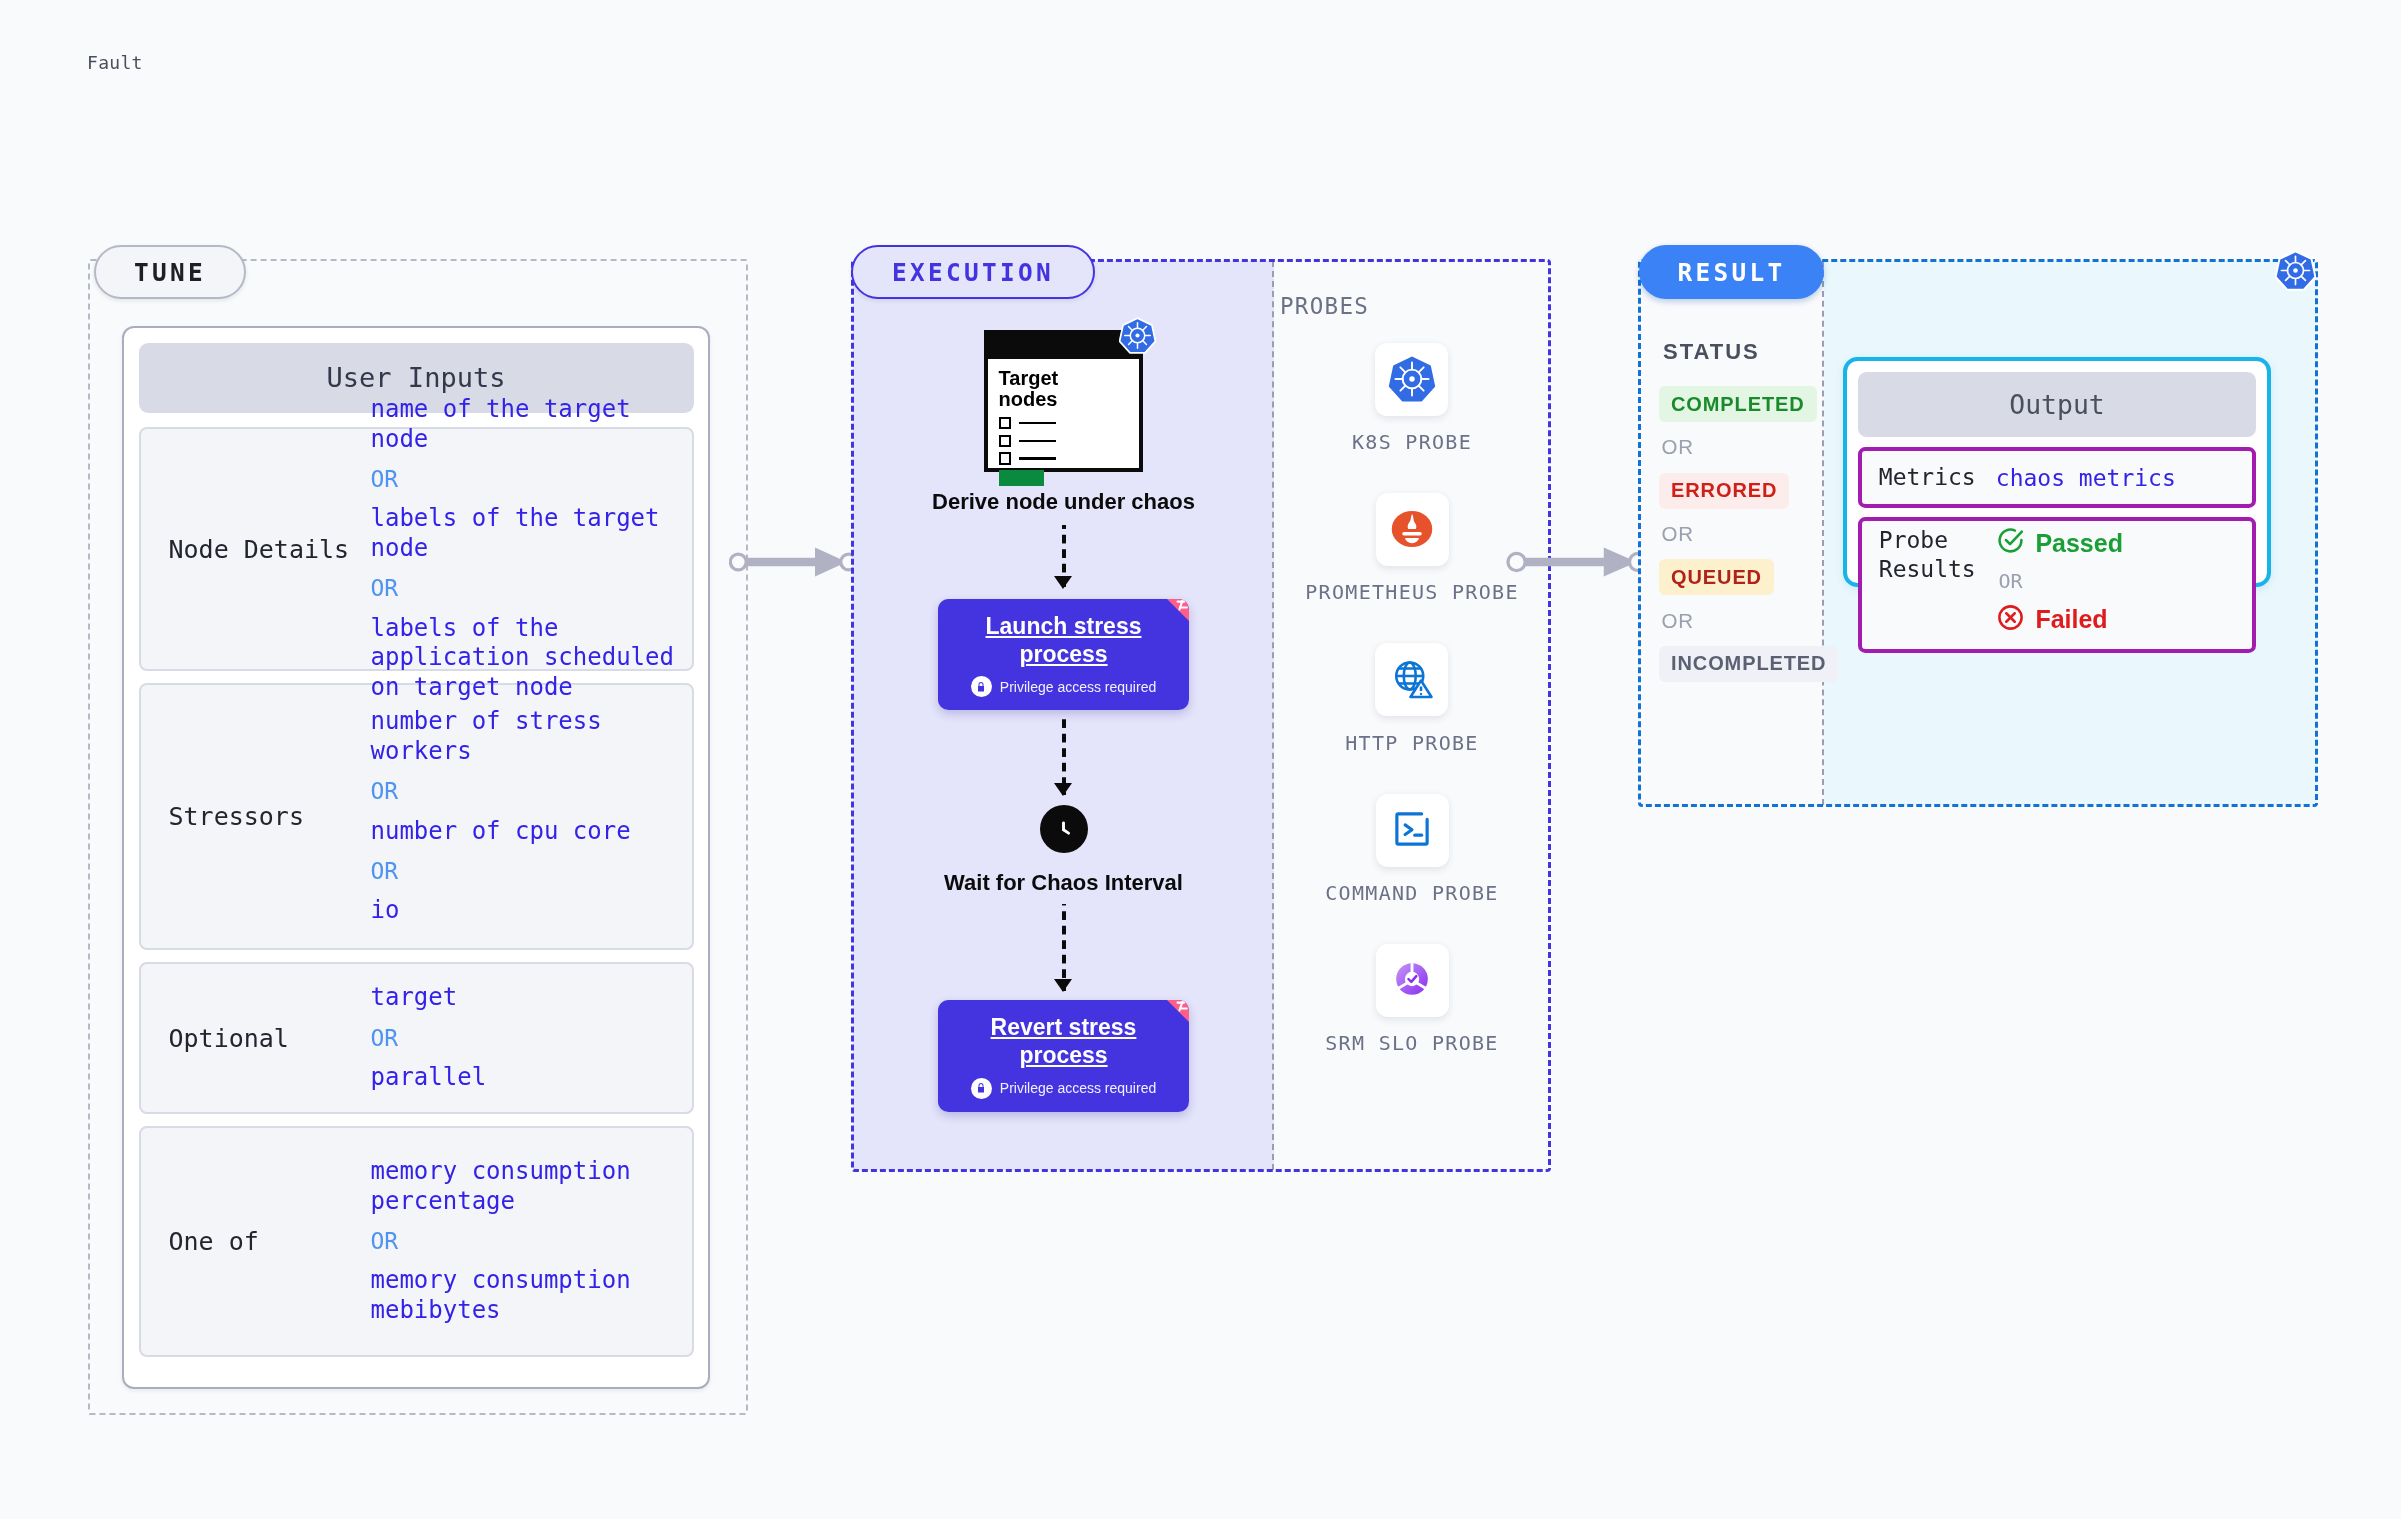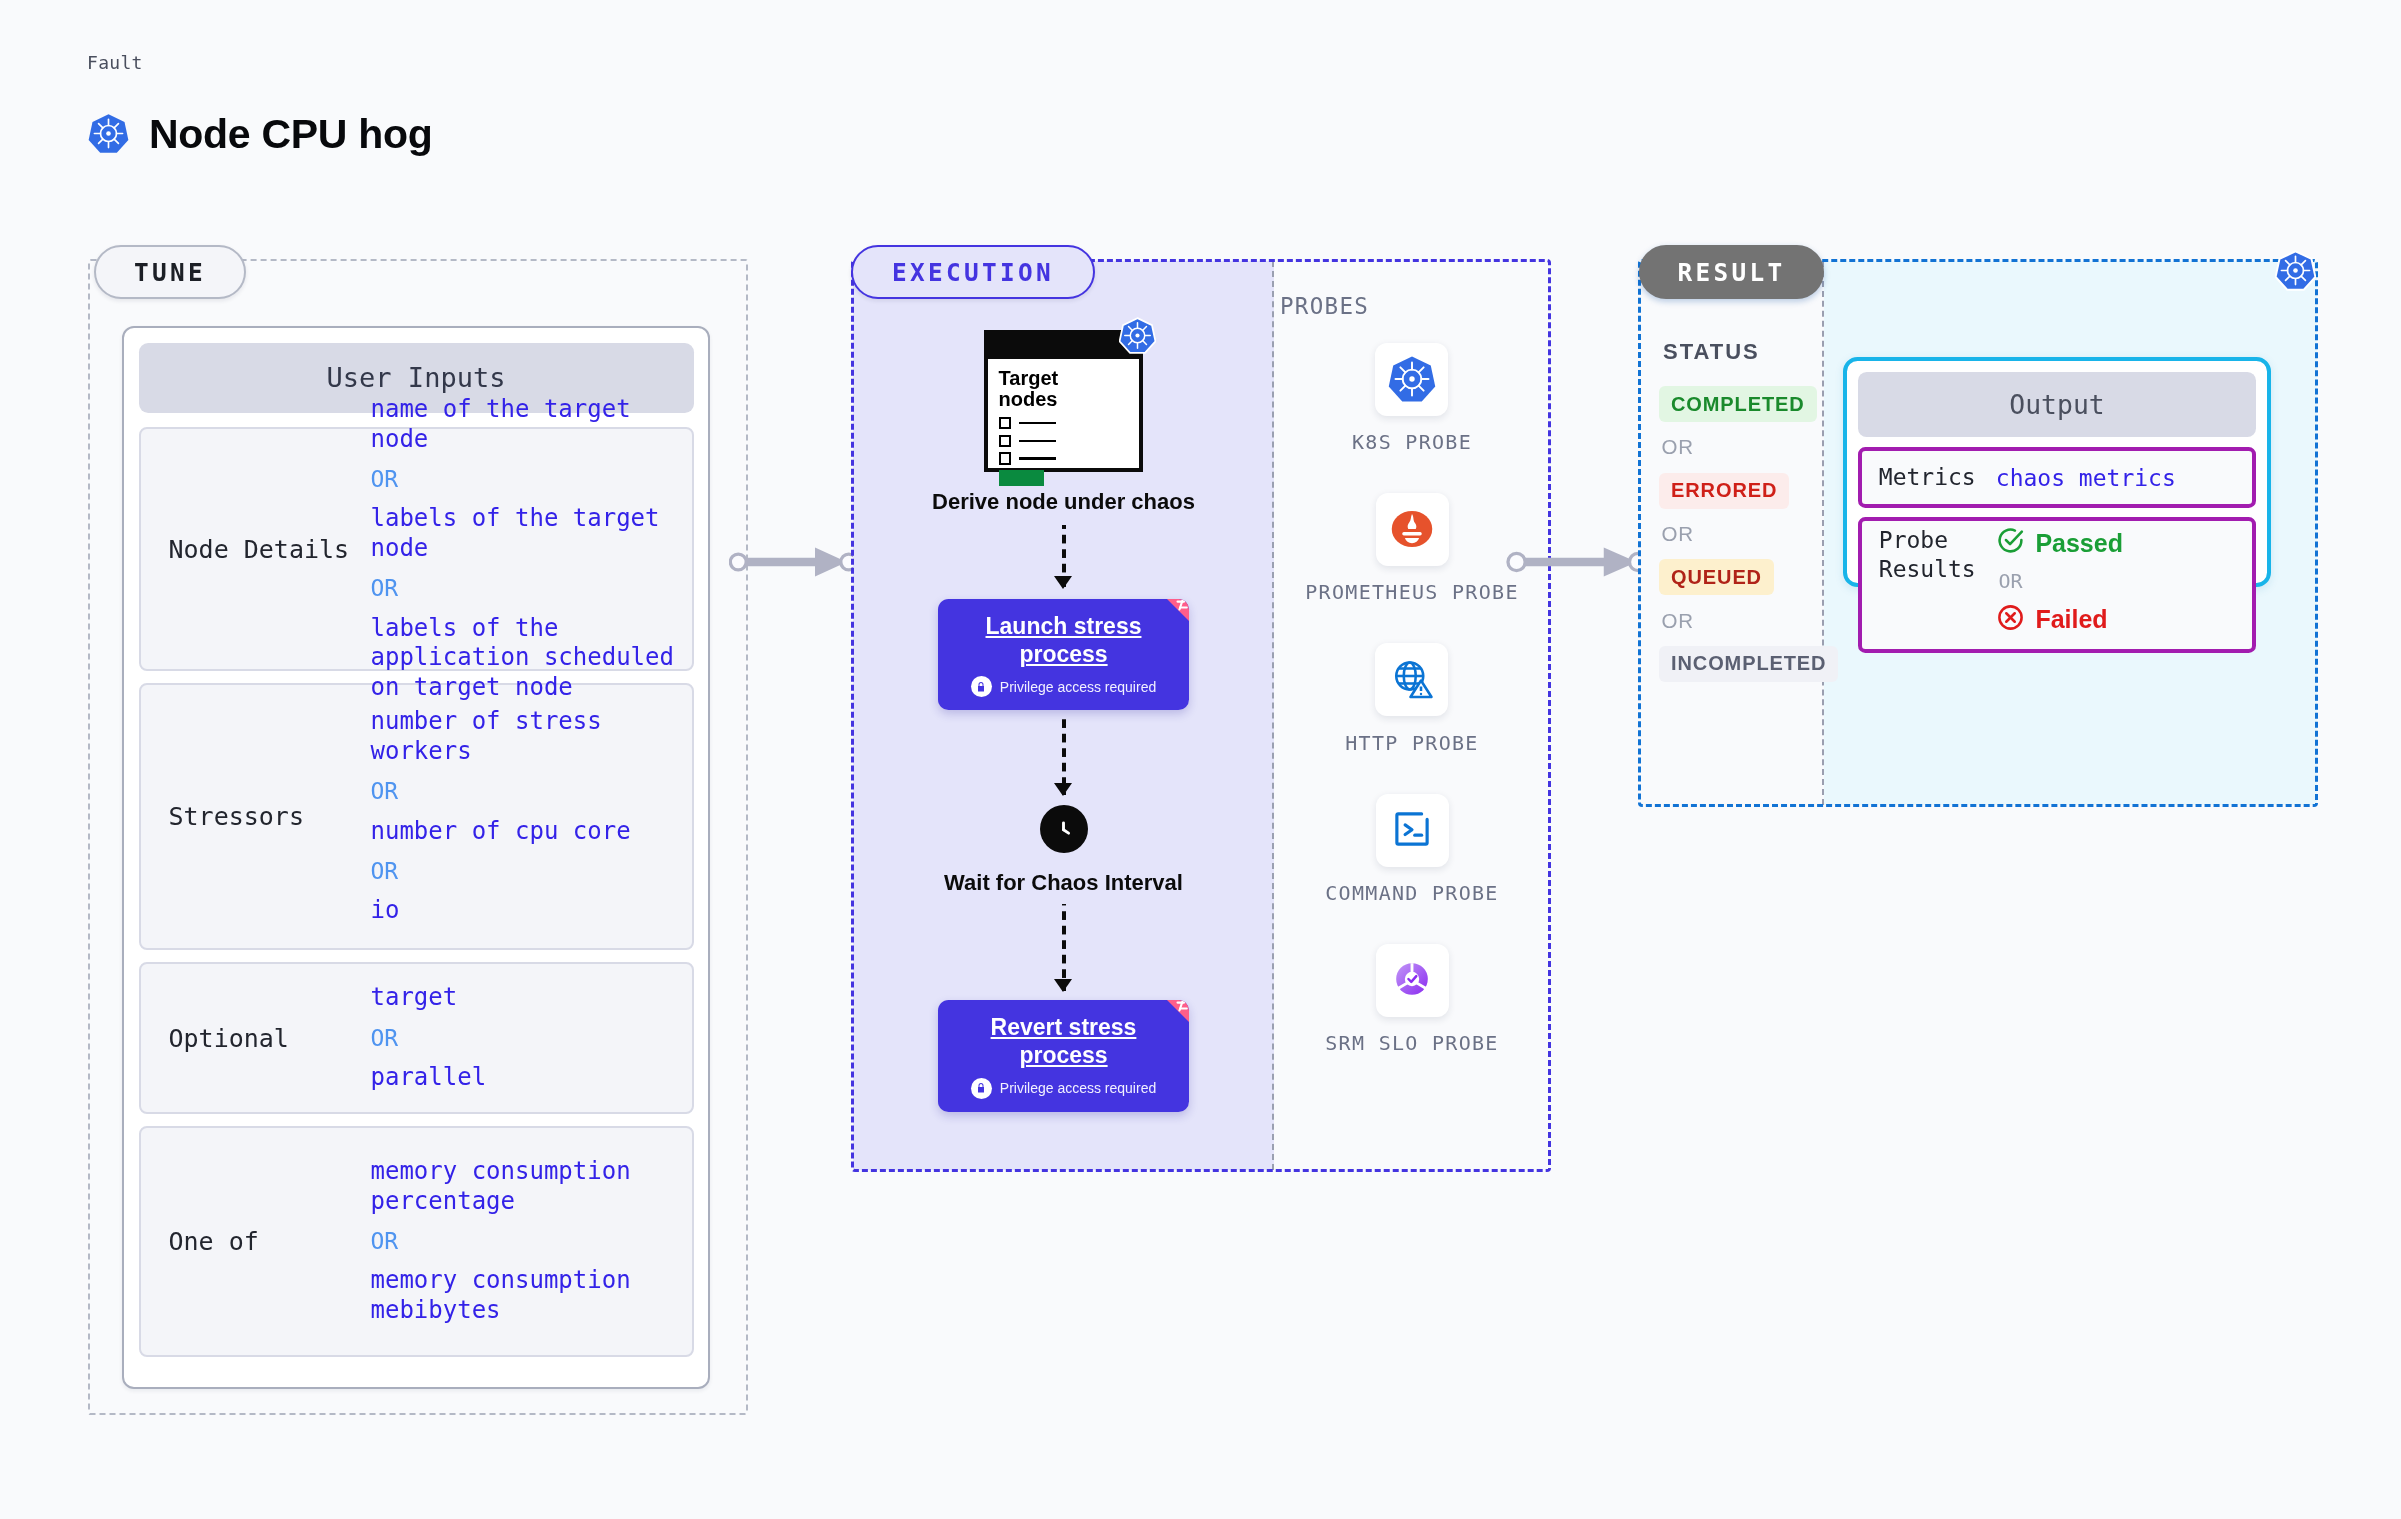--- a/index.html
+++ b/index.html
@@ -214,21 +214,21 @@
     background: #f9fafc;
     border-right: 2px dashed #9a9fb0;
   }
   #result-inner-right {
     position: absolute; left: 1824px; top: 261px;
     width: 493px; height: 544px;
     background: #eaf8fd;
   }
   #result-pill {
     left: 1639px; top: 245px; width: 185px; height: 54px;
-    background: #737373; border: none;
+    background: #3b82f6; border: none;
     color: #ffffff; font-size: 24.4px;
     box-shadow: 0 2.6px 6.6px rgba(15,80,160,.28);
   }
   #status-label {
     position: absolute; left: 1663px; top: 339px;
     font-size: 22px; font-weight: 700; color: #4a4f5e; letter-spacing: 2px;
   }
   #status-stack { position: absolute; left: 1659px; top: 386px; width: 165px; }
   .status-badge {
     display: inline-block; border-radius: 6px;
@@ -275,40 +275,20 @@
   .connector { position: absolute; height: 40px; }
   #connector-1 { left: 729px; top: 542px; width: 129px; }
   #connector-2 { left: 1506px; top: 542px; width: 142px; }
 </style>
 </head>
 <body>
 
 <div class="stage">
 
   <div id="fault-label">Fault</div>
-  <div id="fault-title-row">
-    <span>
-      <svg width="41" height="41" viewBox="0 0 64 64">
-        <path d="M32 2 L57 14 L63 42 L45 62 L19 62 L1 42 L7 14 Z" fill="#326ce5"></path>
-        <g fill="none" stroke="#fff" stroke-width="2.6" stroke-linecap="round">
-          <circle cx="32" cy="32" r="12.5"></circle>
-          <circle cx="32" cy="32" r="3.6" fill="#fff" stroke="none"></circle>
-          <line x1="32" y1="10" x2="32" y2="19.5"></line>
-          <line x1="32" y1="44.5" x2="32" y2="54"></line>
-          <line x1="10" y1="32" x2="19.5" y2="32"></line>
-          <line x1="44.5" y1="32" x2="54" y2="32"></line>
-          <line x1="16.5" y1="16.5" x2="23.2" y2="23.2"></line>
-          <line x1="40.8" y1="40.8" x2="47.5" y2="47.5"></line>
-          <line x1="47.5" y1="16.5" x2="40.8" y2="23.2"></line>
-          <line x1="23.2" y1="40.8" x2="16.5" y2="47.5"></line>
-        </g>
-      </svg>
-    </span>
-    <span id="fault-title-text">Node CPU hog</span>
-  </div>
 
   <div class="dashed-box" id="tune-section"></div>
   <div class="pill" id="tune-pill">TUNE</div>
 
   <div id="user-inputs-card">
     <div id="user-inputs-header">User Inputs</div>
 
     <div class="ui-row" style="height:244px;">
       <div class="ui-row-label">Node Details</div>
       <div class="ui-row-values">

